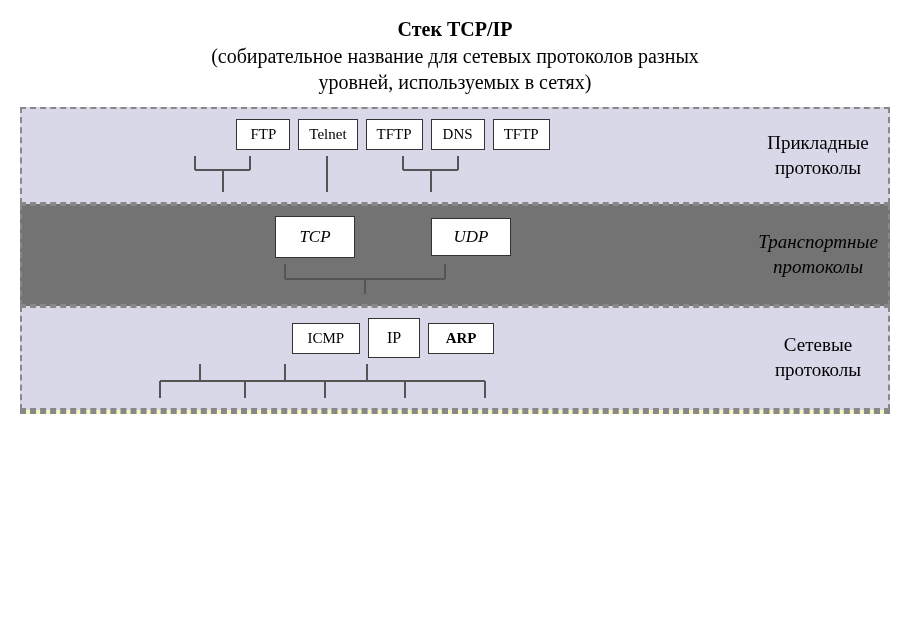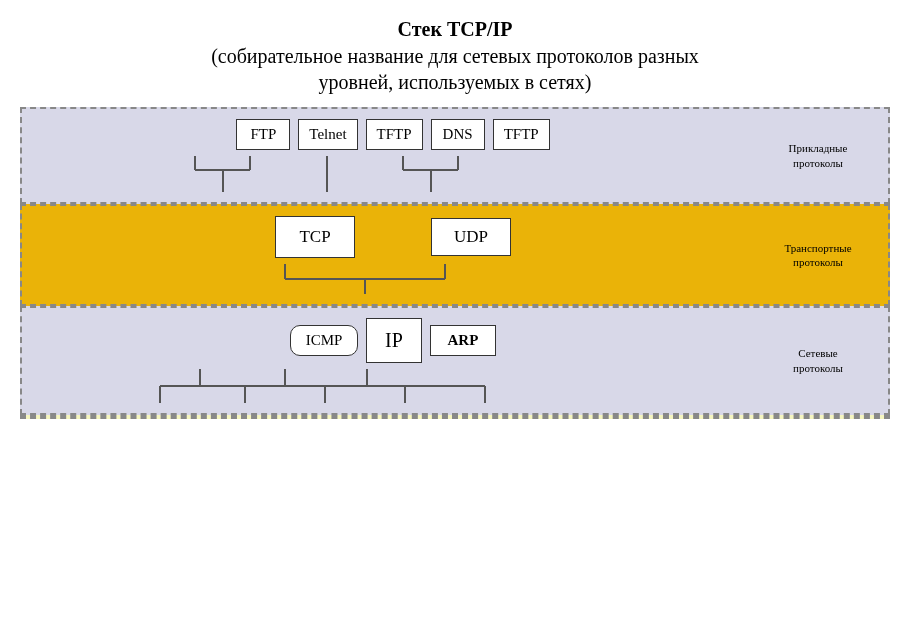--- a/index.html
+++ b/index.html
@@ -57,29 +57,29 @@
       gap: 6px;
     }
 
     .layer-label {
       width: 140px;
       min-width: 140px;
       display: flex;
       align-items: center;
       justify-content: center;
       text-align: center;
-      font-size: 11px;
+      font-size: 19px;
       font-family: 'Times New Roman', serif;
       padding: 8px 10px;
       line-height: 1.3;
     }
 
     
     .layer-application { background: #d8d8e8; border-color: #888; }
-    .layer-transport { background: #eab308; border-color: #888; }
+    .layer-transport { background: #737373; border-color: #888; font-style: italic; }
     .layer-network { background: #d8d8e8; border-color: #888; }
     .layer-physical { background: #f5f5c0; border-color: #888; }
 
     
     .proto-row {
       display: flex;
       flex-direction: row;
       align-items: center;
       gap: 8px;
       justify-content: flex-end;
@@ -157,22 +157,22 @@
         <line x1="150" y1="15" x2="310" y2="15" stroke="#555" stroke-width="2"></line>
         <line x1="230" y1="15" x2="230" y2="30" stroke="#555" stroke-width="2"></line>
       </svg>
     </div>
     <div class="layer-label">Транспортные<br>протоколы</div>
   </div>
 
   <div class="layer layer-network">
     <div class="layer-content">
       <div class="proto-row">
-        <div class="proto-box" style="min-width:68px;border-radius:10px;">ICMP</div>
-        <div class="proto-box" style="min-width:52px; padding: 10px 18px; font-size:20px;">IP</div>
+        <div class="proto-box" style="min-width:68px;">ICMP</div>
+        <div class="proto-box" style="min-width:52px; padding: 10px 18px; font-size:16px;">IP</div>
         <div class="proto-box" style="min-width:66px;font-weight:bold;">ARP</div>
       </div>
 
       <svg class="connector-svg" width="600" height="34" viewBox="0 0 600 34">
 
         <line x1="115" y1="0" x2="115" y2="17" stroke="#555" stroke-width="2"></line>
         <line x1="200" y1="0" x2="200" y2="17" stroke="#555" stroke-width="2"></line>
         <line x1="282" y1="0" x2="282" y2="17" stroke="#555" stroke-width="2"></line>
 
         <line x1="75" y1="17" x2="400" y2="17" stroke="#555" stroke-width="2"></line>

